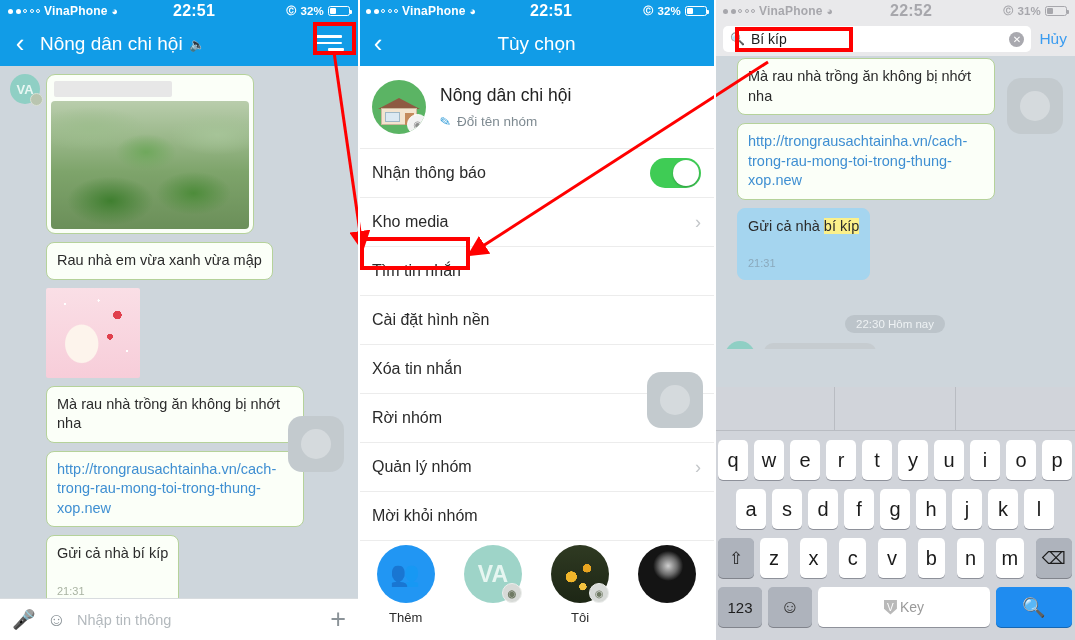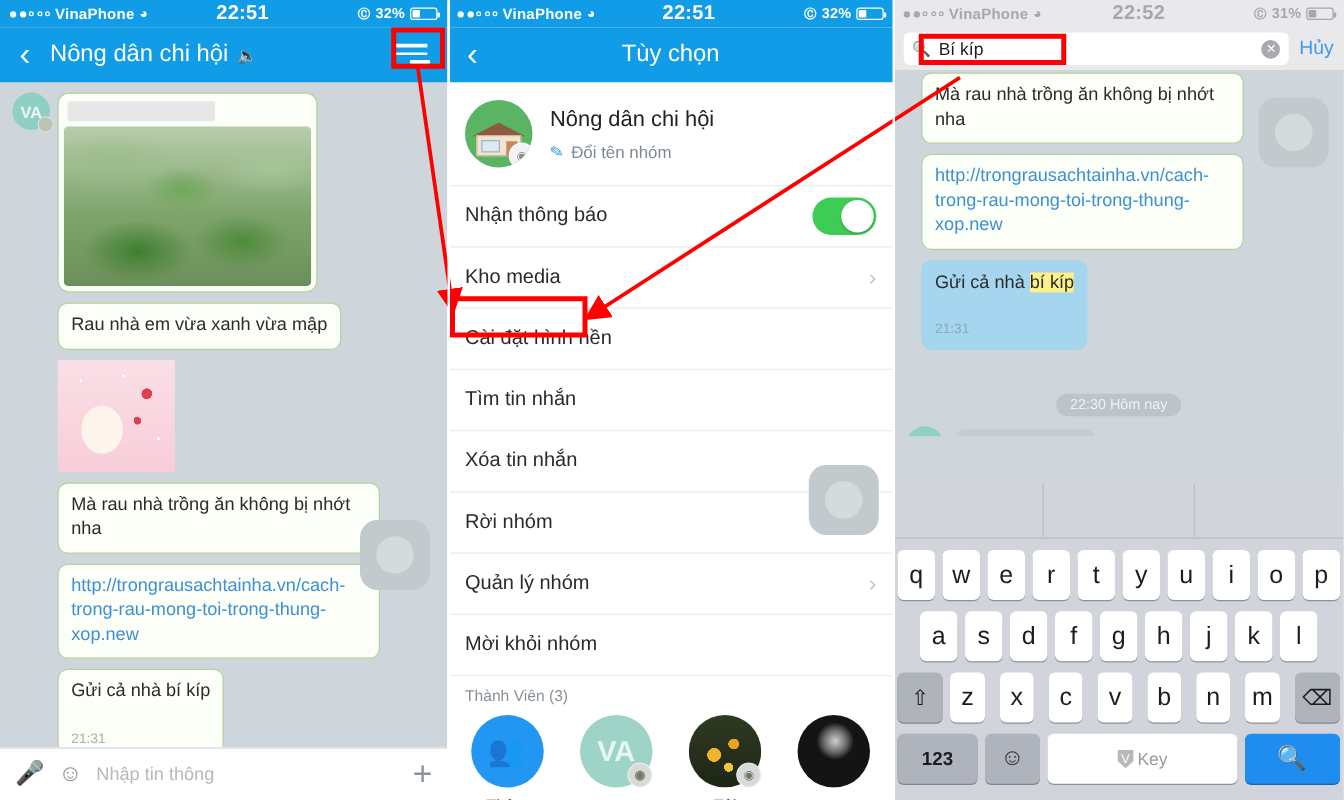--- a/index.html
+++ b/index.html
@@ -197,21 +197,21 @@
   .predict { height: 44px; display:flex; border-bottom:1px solid #b9bcc2; }
   .predict div { flex:1; border-right:1px solid #b9bcc2; }
   .predict div:last-child { border-right:none; }
   .kbrow { display:flex; justify-content:center; gap:6px; margin-top:9px; padding: 0 3px; }
   .key {
     background:#fff; border-radius:5px; box-shadow:0 1px 0 #8e919a;
     font-size:20px; color:#1c1c1c; display:flex;align-items:center;justify-content:center;
     height:40px; width:30px;
   }
   .key.wide { width: 40px; background:#aeb3bc; box-shadow:0 1px 0 #81848c; font-size:17px;}
-  .key.num { width: 64px; background:#aeb3bc; box-shadow:0 1px 0 #81848c; font-size:15px;font-weight:bold;}
+  .key.num { width: 44px; background:#aeb3bc; box-shadow:0 1px 0 #81848c; font-size:15px;}
   .key.emoji { width: 44px; background:#aeb3bc; box-shadow:0 1px 0 #81848c; font-size:19px; color:#333;}
   .key.space { flex:1; background:#fff; font-size:14px; color:#9a9a9a; gap:3px;}
   .key.search { width: 76px; background:#1f8cf0; box-shadow:0 1px 0 #1667b3; color:#fff; font-size:19px;}
   .kbrow.r2 { padding: 0 16px; }
   .kbrow.r4 { gap: 6px; padding: 0 3px; }
   .vkey-badge{display:inline-block;width:13px;height:15px;background:#b9b9b9;color:#fff;font-size:10px;
     line-height:15px;text-align:center;clip-path:polygon(0 0,100% 0,100% 62%,50% 100%,0 62%);}
 
   
   .anno { position:absolute; left:0; top:0; width:1075px; height:640px; pointer-events:none; }
@@ -357,41 +357,40 @@
       </div>
 
       <div class="opt-row">
         <span>Nhận thông báo</span>
         <span class="toggle"></span>
       </div>
       <div class="opt-row">
         <span>Kho media</span>
         <span class="chev">›</span>
       </div>
-      <div class="opt-row">
-        <span>Cài đặt hình nền</span>
-      </div>
       <div class="opt-row" id="row-search">
         <span>Tìm tin nhắn</span>
       </div>
       <div class="opt-row">
+        <span>Cài đặt hình nền</span>
+      </div>
+      <div class="opt-row">
         <span>Xóa tin nhắn</span>
       </div>
       <div class="opt-row">
         <span>Rời nhóm</span>
       </div>
       <div class="opt-row">
         <span>Quản lý nhóm</span>
         <span class="chev">›</span>
       </div>
       <div class="opt-row">
         <span>Mời khỏi nhóm</span>
       </div>
 
-      <div class="members-head">Thành Viên (3)</div>
       <div class="members">
         <div class="member">
           <div class="m-ava add">👥</div>
           <div class="m-name">Thêm</div>
         </div>
         <div class="member">
           <div class="m-ava va">
             <span>VA</span>
             <span class="m-badge">◉</span>
           </div>

